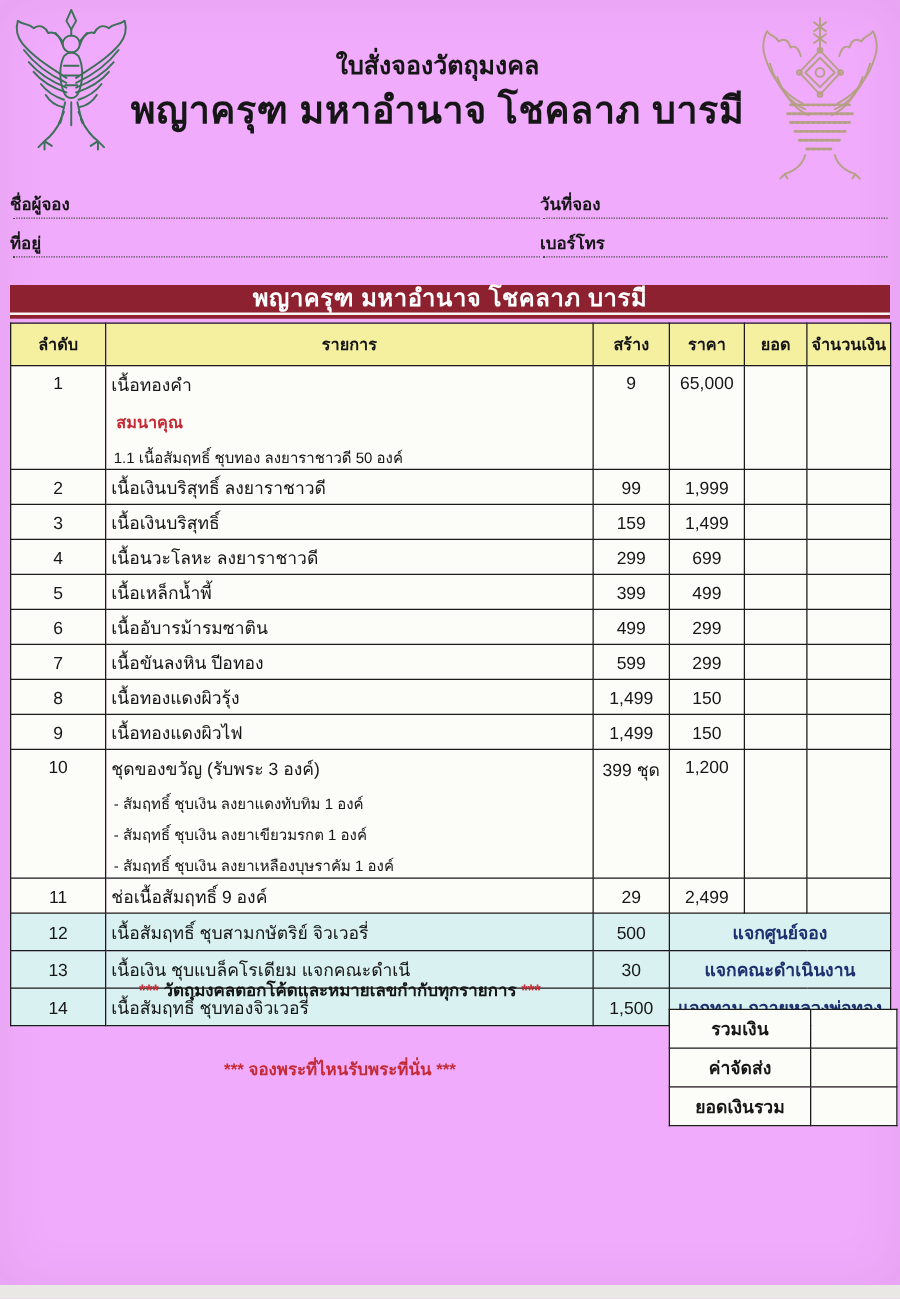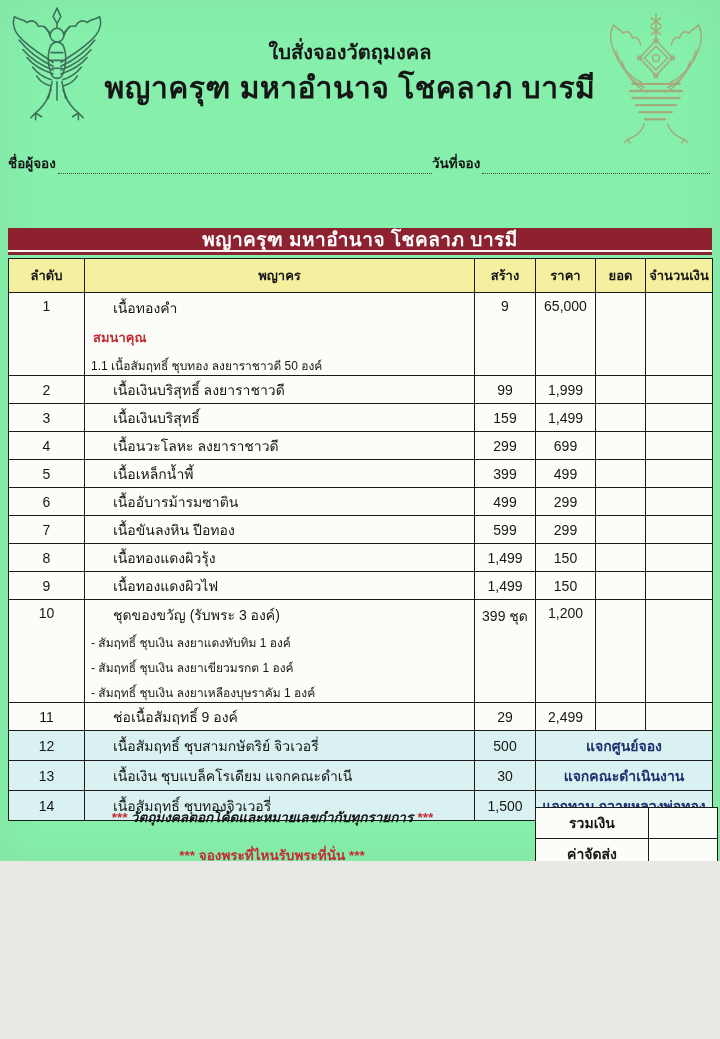--- a/index.html
+++ b/index.html
@@ -2,33 +2,33 @@
 <html style="--band_red: #8e2130; --table_header_yellow: #f5f0a0; --highlight_cyan: #d9f1f1; --accent_red: #c42b35; --note_navy: #1d3070; --emblem_green: #3c7059; --seal_tan: #ab9f72;"><head>
 <meta charset="utf-8">
 <style>
   :root{
     --band_red:#8e2130; --table_header_yellow:#f5f0a0; --highlight_cyan:#d9f1f1;
     --accent_red:#c42b35; --note_navy:#1d3070; --emblem_green:#3c7059;
     --seal_tan:#ab9f72; --border_dark:#1b1b1b; --cell_bg:#fcfcf9;
   }
   html,body{margin:0;padding:0;background:#e9e8e4;}
   .page{
-    position:relative;width:720px;height:861px;margin:0 auto;
-    background:#86efac;overflow:hidden;color:#161616;
+    position:relative;width:720px;height:1028px;margin:0 auto;
+    background:#f0abfc;overflow:hidden;color:#161616;
     font-family:"Liberation Sans","DejaVu Sans",sans-serif;
     box-shadow:inset 0 0 45px rgba(60,55,40,.06);
   }
   
   .garuda{position:absolute;left:8px;top:6px;width:98px;height:136px;}
   .seal{position:absolute;left:596px;top:12px;width:120px;height:132px;opacity:.85;}
   .form-title{position:absolute;top:36px;left:110px;width:480px;text-align:center;font-size:20px;font-weight:600;}
   .main-title{position:absolute;top:64px;left:80px;width:540px;text-align:center;font-size:30px;font-weight:800;letter-spacing:.5px;}
   .subtitle{position:absolute;top:110px;left:110px;width:480px;text-align:center;font-size:17px;font-weight:600;}
   .fline{position:absolute;left:8px;right:10px;display:flex;align-items:flex-end;font-size:13.5px;font-weight:700;}
-  .fline .seg{display:flex;align-items:flex-end;}
+  .fline .seg{display:flex;flex-direction:column;}
   .fline .seg.a{width:424px;}
   .fline .seg.b{flex:1;}
   .fline .dots{flex:1;border-bottom:1.6px dotted #4c4c4c;height:13px;margin-left:2px;}
   .fl1{top:152px;} .fl2{top:183px;}
   
   .band{
     position:absolute;left:8px;top:228px;width:704px;height:27px;
     background:var(--band_red);color:#fff;text-align:center;
     font-size:19px;font-weight:800;line-height:23px;letter-spacing:.5px;
   }
@@ -38,29 +38,29 @@
   table.main{width:704px;border-collapse:collapse;table-layout:fixed;}
   table.main th,table.main td{border:1.6px solid var(--border_dark);}
   table.main th{
     background:var(--table_header_yellow);font-size:13px;font-weight:800;
     height:33px;padding:0 2px;
   }
   table.main td{background:var(--cell_bg);font-size:14px;padding:2px 4px;vertical-align:middle;}
   td.num{text-align:center;font-size:13.5px;}
   td.name{text-align:left;padding-left:8px;}
   tr.top td{vertical-align:top;padding-top:5px;}
-  .item-nm{line-height:20px;margin-left:24px;}
+  .item-nm{line-height:20px;}
   .rednote{color:var(--accent_red);font-weight:700;font-size:13px;margin:9px 0 0 4px;}
   .sub{font-size:12px;margin:11px 0 0 2px;line-height:14px;}
   tr.hl td{background:var(--highlight_cyan);}
   td.merged{text-align:center;color:var(--note_navy);font-weight:700;font-size:14px;}
   
   .note{position:absolute;left:8px;width:528px;text-align:center;font-size:13.5px;font-weight:700;}
   .note .star{color:var(--accent_red);}
-  .note1{top:806px;font-style:italic;}
+  .note1{top:781px;}
   .note2{top:844px;color:var(--accent_red);}
   table.summary{position:absolute;left:535px;top:807px;border-collapse:collapse;table-layout:fixed;}
   table.summary td{border:1.6px solid var(--border_dark);height:28px;background:var(--cell_bg);}
   table.summary td.lbl{width:110px;text-align:center;font-size:14px;font-weight:600;}
   table.summary td.val{width:66px;}
 </style>
 </head>
 <body>
 
 <div class="page">
@@ -121,39 +121,49 @@
   <div class="fline fl1">
     <span class="seg a">
       <span>ชื่อผู้จอง</span>
       <span class="dots"></span>
     </span>
     <span class="seg b">
       <span>วันที่จอง</span>
       <span class="dots"></span>
     </span>
   </div>
+  <div class="fline fl2">
+    <span class="seg a">
+      <span>ที่อยู่</span>
+      <span class="dots"></span>
+    </span>
+    <span class="seg b">
+      <span>เบอร์โทร</span>
+      <span class="dots"></span>
+    </span>
+  </div>
 
   <div class="band">
     <span>พญาครุฑ มหาอำนาจ โชคลาภ บารมี</span>
   </div>
 
   <div class="tablewrap">
     <table class="main">
       <colgroup>
         <col style="width:76px">
           <col style="width:390px">
           <col style="width:61px">
         <col style="width:60px">
           <col style="width:50px">
           <col style="width:67px">
       </colgroup>
       <thead>
         <tr>
             <th>ลำดับ</th>
-            <th>พญาคร</th>
+            <th>รายการ</th>
             <th>สร้าง</th>
             <th>ราคา</th>
             <th>ยอด</th>
             <th>จำนวนเงิน</th>
           </tr>
       </thead>
       <tbody>
           <tr class="top" style="height: 75px;">
             <td class="num">1</td>
             <td class="name">

